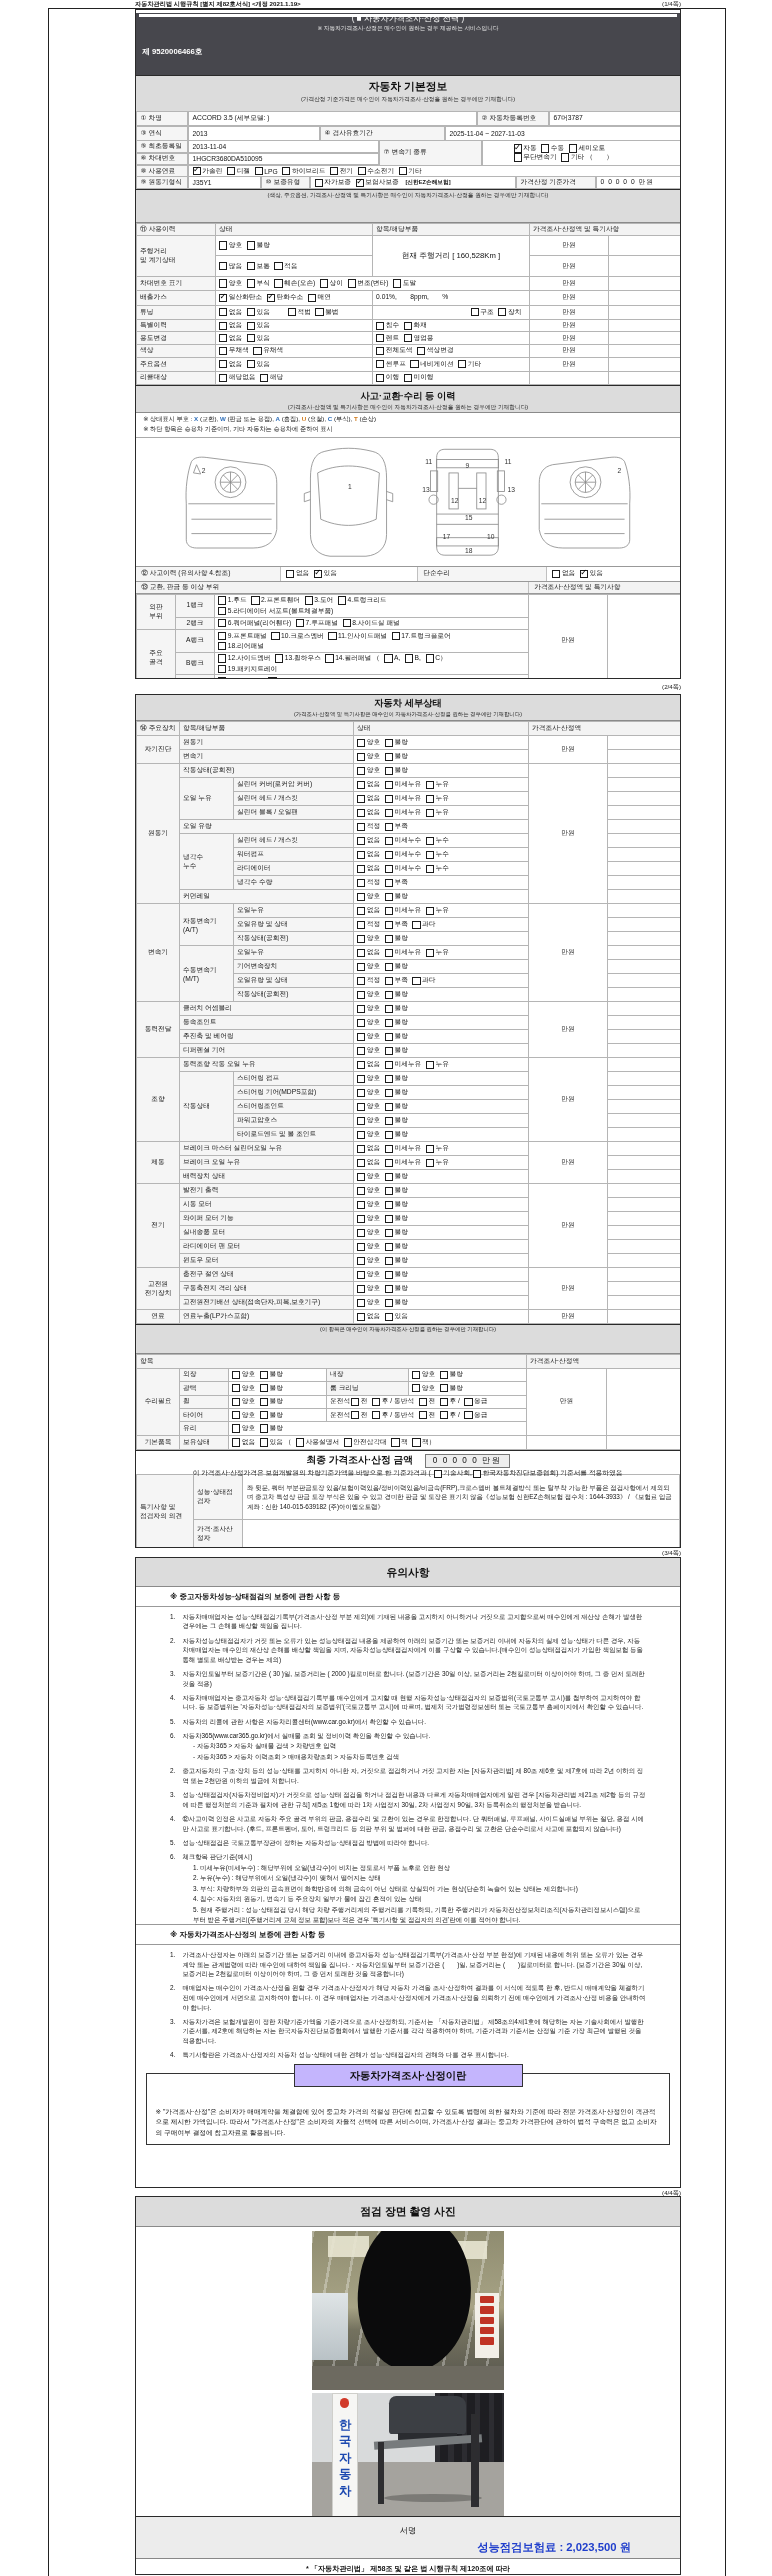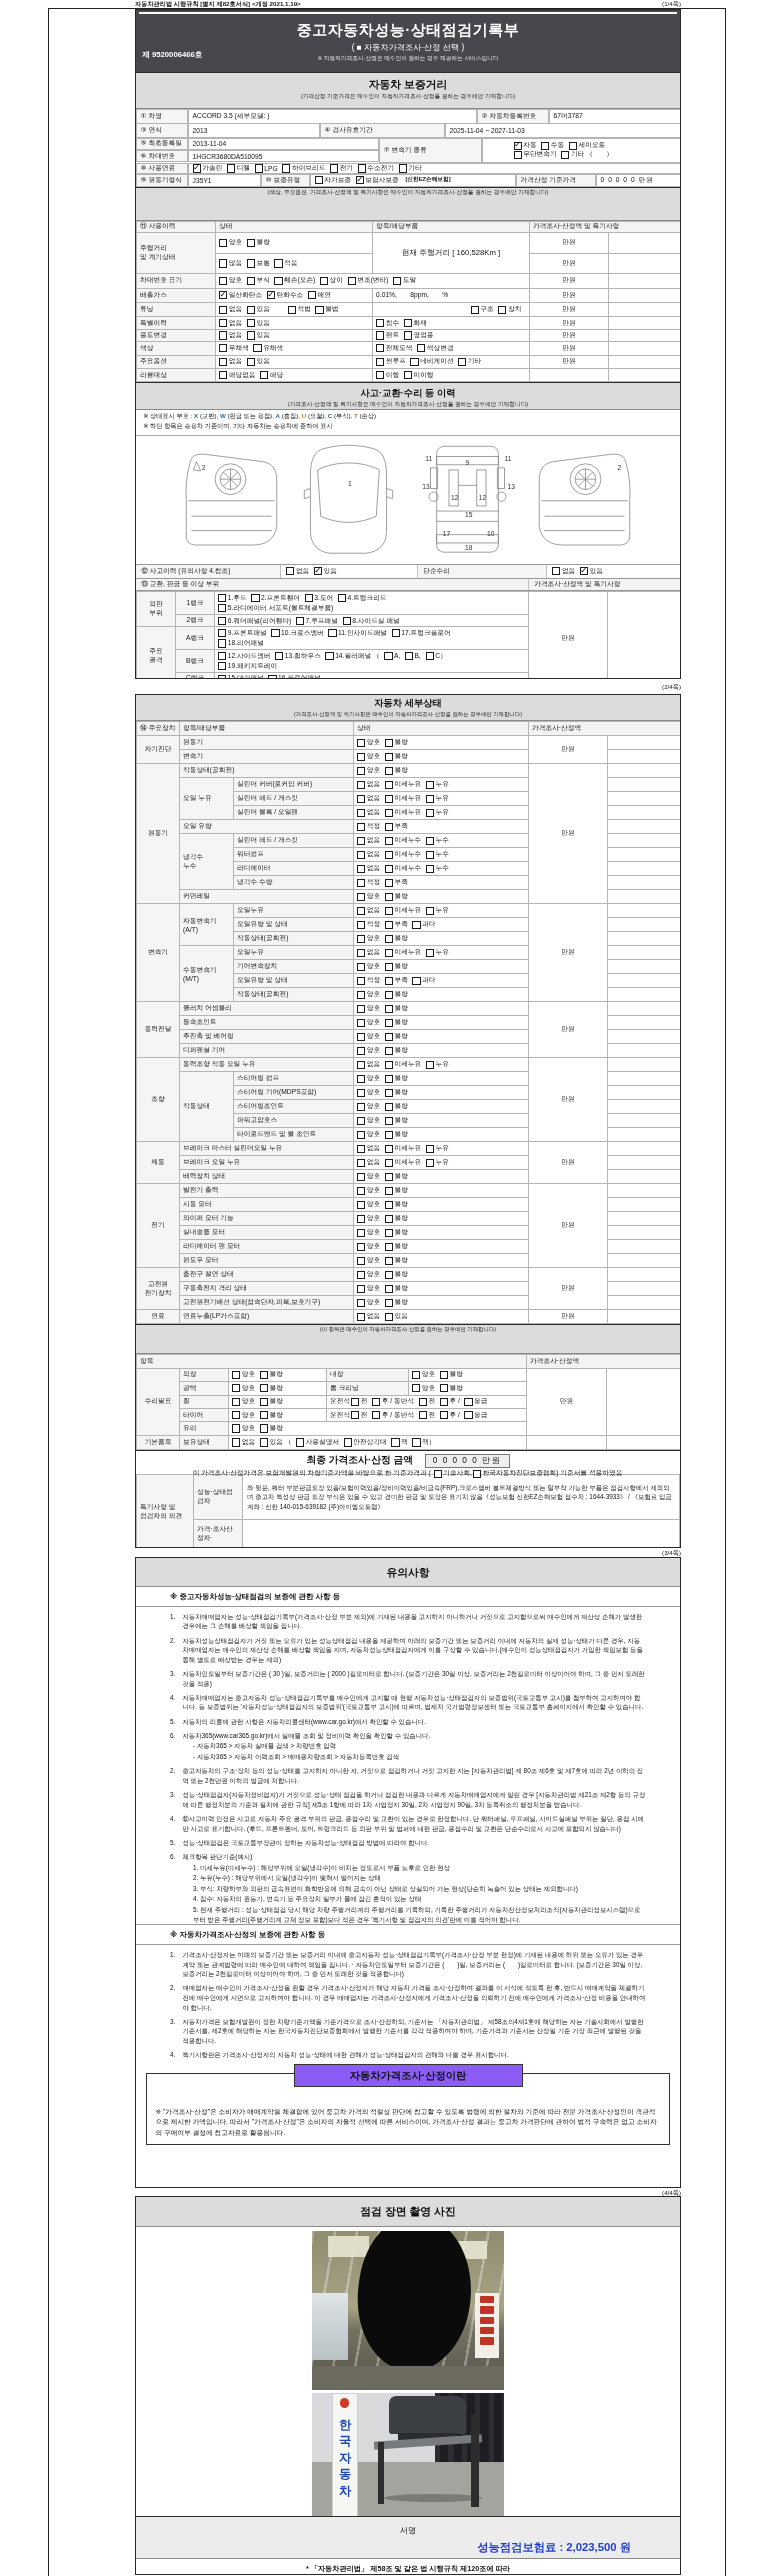--- a/index.html
+++ b/index.html
@@ -10,21 +10,21 @@
   .pagemark{position:absolute;width:118px;text-align:right;right:92px;font-size:6.2px;color:#222}
   .lawnote{position:absolute;left:135px;top:0;font-size:6.2px;font-weight:600}
   
   .sec{position:absolute;left:135px;width:546px;border:1px solid #2a2a2a;box-sizing:border-box;background:#fff;overflow:hidden}
   
   .dark{height:62px;position:relative;background:#47474d;color:#fff;text-align:center}
   .dark::before{content:"";position:absolute;top:1.5px;left:2.6px;right:2.6px;height:2.6px;background:#fff}
   .dark .t1{padding-top:10.3px;font-size:15px;font-weight:bold;letter-spacing:0.5px}
   .dark .t2{font-size:8.2px;margin-top:2.6px}
   .dark .t3{font-size:5.7px;margin-top:1.5px;color:#ececec}
-  .docno{position:absolute;left:6.2px;bottom:12px;font-size:7.7px;font-weight:bold}
+  .docno{position:absolute;left:6.2px;bottom:18px;font-size:7.7px;font-weight:bold}
   
   .band{background:#dcdcdc;text-align:center;border-top:1px solid #2a2a2a;border-bottom:0.5px solid #8a8a8a;box-sizing:border-box}
   .band:first-child{border-top:none}
   .bt{font-size:10.8px;font-weight:600;padding-top:4.6px}
   .bs{font-size:5.7px;color:#222;padding:1.5px 0 4.1px}
   .bt.small{font-size:9.3px;padding-top:3.6px}
   
   table{border-collapse:collapse;width:100%;table-layout:fixed}
   td,th{border:0.5px solid #b5b5b5;font-size:6.7px;padding:0.5px 3.1px;overflow:hidden;white-space:nowrap}
   th{background:#f3f3f3;font-weight:normal;text-align:left}
@@ -70,21 +70,21 @@
   .opin .txt{font-size:6.4px;line-height:1.5;padding:2.1px 4.1px}
   
   .notice-body{padding:0 34px}
   .nsec-h{font-size:7.5px;font-weight:600;border-bottom:0.5px solid #999;border-top:0.5px solid #999;padding:4.6px 0;margin:0 -34px;text-indent:34px;background:#fff}
   .nsec-h.first{border-top:none}
   .nitem{display:flex;margin-top:4.6px;font-size:6.4px;line-height:1.5}
   .nnum{flex:0 0 12.4px}
   .ntext{flex:1;white-space:normal}
   .nsub{margin:1px 0 0 23px;font-size:6.4px;line-height:1.5;white-space:normal}
   .infobox{border:0.5px solid #333;margin:13.4px 10.3px 5.2px;padding:0 8.2px 6.2px;position:relative}
-  .infobox .ib-title{width:227px;margin:-10.3px auto 20px;background:#8b5cf6;border:0.5px solid #333;text-align:center;font-size:10.3px;font-weight:600;padding:3.6px 0}
+  .infobox .ib-title{width:227px;margin:-10.3px auto 20px;background:#c4b5fd;border:0.5px solid #333;text-align:center;font-size:10.3px;font-weight:600;padding:3.6px 0}
   .infobox .ib-text{font-size:6.7px;line-height:1.55;white-space:normal;font-weight:500}
   
   .photoarea{background:#fff;padding-top:4.1px}
   .photo{position:relative;width:192px;margin:0 auto;overflow:hidden}
   .photo1{height:159px;background:linear-gradient(180deg,#8f8c70 0%,#a7a385 48%,#74725f 62%,#55544c 100%)}
   .beams{position:absolute;inset:0;background:repeating-linear-gradient(100deg,rgba(255,255,255,.30) 0 2.6px,rgba(0,0,0,0) 2.6px 21.6px)}
   .skylight{position:absolute;background:#e8e6d2;opacity:.9}
   .carblob{position:absolute;left:46px;top:-15.5px;width:113px;height:155px;background:#0b0b0c;border-radius:46% 54% 48% 52%;transform:rotate(8deg)}
   .leftlight{position:absolute;left:0;top:62px;width:36px;height:67px;background:linear-gradient(180deg,#dfe4e6,#b9c2c6)}
   .redsign{position:absolute;right:5.2px;top:62px;width:24px;height:62px;background:#f2efe8;display:flex;flex-direction:column;align-items:center;padding-top:3.1px;gap:3.1px}
@@ -113,28 +113,27 @@
 <div class="page">
   <div class="frame"></div>
   <div class="lawnote">자동차관리법 시행규칙 [별지 제82호서식] &lt;개정 2021.1.19&gt;</div>
   <div class="pagemark" style="top:0">(1/4쪽)</div>
   <div class="pagemark" style="top:683px">(2/4쪽)</div>
   <div class="pagemark" style="top:1549px">(3/4쪽)</div>
   <div class="pagemark" style="top:2189px">(4/4쪽)</div>
 
   <div class="sec" id="box1" style="top:9.3px;height:670px">
     <div class="dark">
-      <div class="t1">중고자동차성능·상태점검기록부</div>
       <div class="t2">( ■ 자동차가격조사·산정 선택 )</div>
       <div class="t3">※ 자동차가격조사·산정은 매수인이 원하는 경우 제공하는 서비스입니다</div>
       <div class="docno">제 9520006466호</div>
     </div>
 
     <div class="band" style="height:37px">
-      <div class="bt">자동차 보증거리</div>
+      <div class="bt">자동차 기본정보</div>
       <div class="bs">(가격산정 기준가격은 매수인이 자동차가격조사·산정을 원하는 경우에만 기재합니다)</div>
     </div>
 
     <div>
       <div class="grid" style="grid-template-columns:52px 289px 72px 134px;height:14.4px">
         <div class="gc lab">① 차명</div>
         <div class="gc">ACCORD 3.5 (세부모델: )</div>
         <div class="gc lab">② 자동차등록번호</div>
         <div class="gc">67머3787</div>
       </div>

